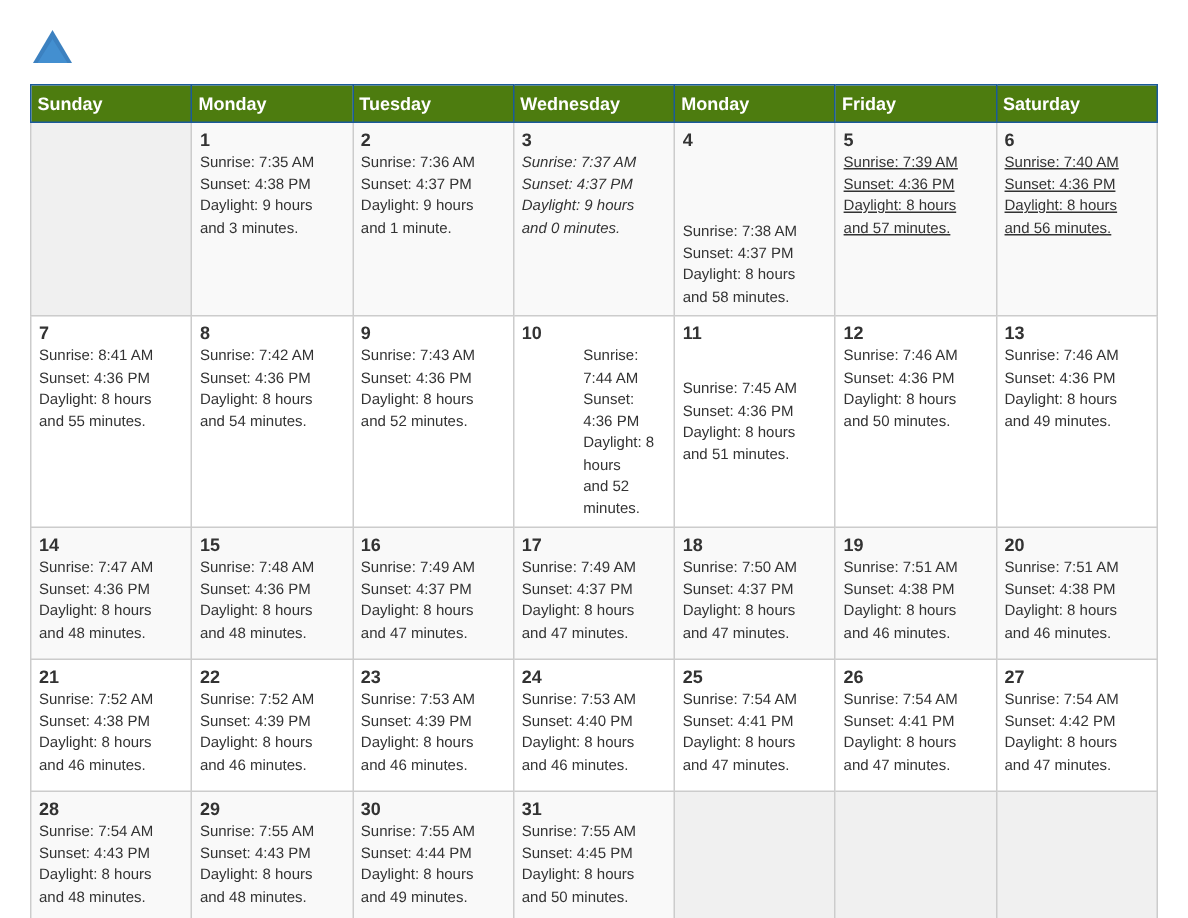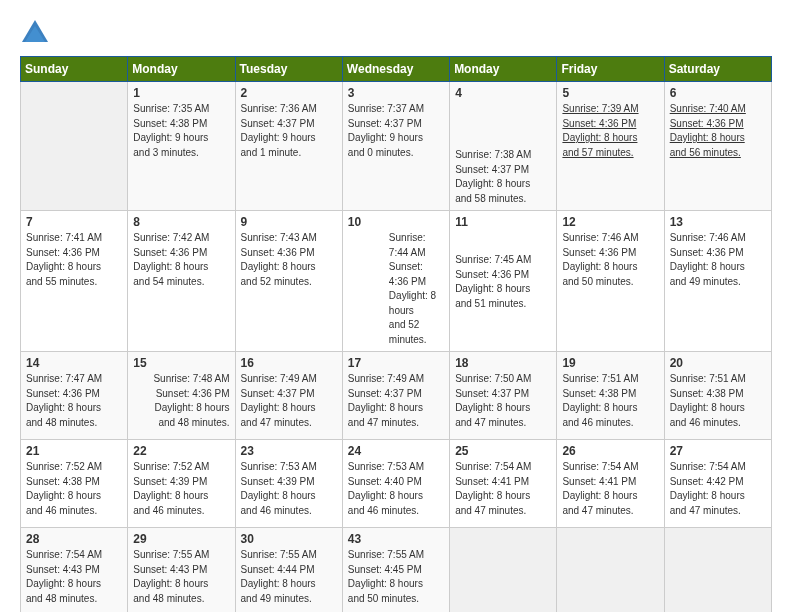--- a/index.html
+++ b/index.html
@@ -149,21 +149,21 @@
           </td>
           <td>
             <span class="day-num">2</span>
             <div class="day-info" style="white-space: pre-line;">Sunrise: 7:36 AM
 Sunset: 4:37 PM
 Daylight: 9 hours
 and 1 minute.</div>
           </td>
           <td>
             <span class="day-num">3</span>
-            <div class="day-info" style="white-space: pre-line;">Sunrise: 7:37 AM
+            <div class="day-info" style="white-space: pre-line; font-style: italic;">Sunrise: 7:37 AM
 Sunset: 4:37 PM
 Daylight: 9 hours
 and 0 minutes.</div>
           </td>
           <td>
             <span class="day-num">4</span>
             <div class="day-info" style="white-space: pre-line; margin-top: 48px;">Sunrise: 7:38 AM
 Sunset: 4:37 PM
 Daylight: 8 hours
 and 58 minutes.</div>
@@ -179,21 +179,21 @@
             <span class="day-num">6</span>
             <div class="day-info" style="white-space: pre-line; text-decoration: underline;">Sunrise: 7:40 AM
 Sunset: 4:36 PM
 Daylight: 8 hours
 and 56 minutes.</div>
           </td>
         </tr>
         <tr>
           <td>
             <span class="day-num">7</span>
-            <div class="day-info" style="white-space: pre-line;">Sunrise: 7:41 AM
+            <div class="day-info" style="white-space: pre-line;">Sunrise: 8:41 AM
 Sunset: 4:36 PM
 Daylight: 8 hours
 and 55 minutes.</div>
           </td>
           <td>
             <span class="day-num">8</span>
             <div class="day-info" style="white-space: pre-line;">Sunrise: 7:42 AM
 Sunset: 4:36 PM
 Daylight: 8 hours
 and 54 minutes.</div>
@@ -237,21 +237,21 @@
         <tr>
           <td>
             <span class="day-num">14</span>
             <div class="day-info" style="white-space: pre-line;">Sunrise: 7:47 AM
 Sunset: 4:36 PM
 Daylight: 8 hours
 and 48 minutes.</div>
           </td>
           <td>
             <span class="day-num">15</span>
-            <div class="day-info" style="white-space: pre-line; text-align: right;">Sunrise: 7:48 AM
+            <div class="day-info" style="white-space: pre-line;">Sunrise: 7:48 AM
 Sunset: 4:36 PM
 Daylight: 8 hours
 and 48 minutes.</div>
           </td>
           <td>
             <span class="day-num">16</span>
             <div class="day-info" style="white-space: pre-line;">Sunrise: 7:49 AM
 Sunset: 4:37 PM
 Daylight: 8 hours
 and 47 minutes.</div>
@@ -352,21 +352,21 @@
 and 48 minutes.</div>
           </td>
           <td>
             <span class="day-num">30</span>
             <div class="day-info" style="white-space: pre-line;">Sunrise: 7:55 AM
 Sunset: 4:44 PM
 Daylight: 8 hours
 and 49 minutes.</div>
           </td>
           <td>
-            <span class="day-num">43</span>
+            <span class="day-num">31</span>
             <div class="day-info" style="white-space: pre-line;">Sunrise: 7:55 AM
 Sunset: 4:45 PM
 Daylight: 8 hours
 and 50 minutes.</div>
           </td>
           <td class="empty-cell"></td>
           <td class="empty-cell"></td>
           <td class="empty-cell"></td>
         </tr>
       </tbody>

